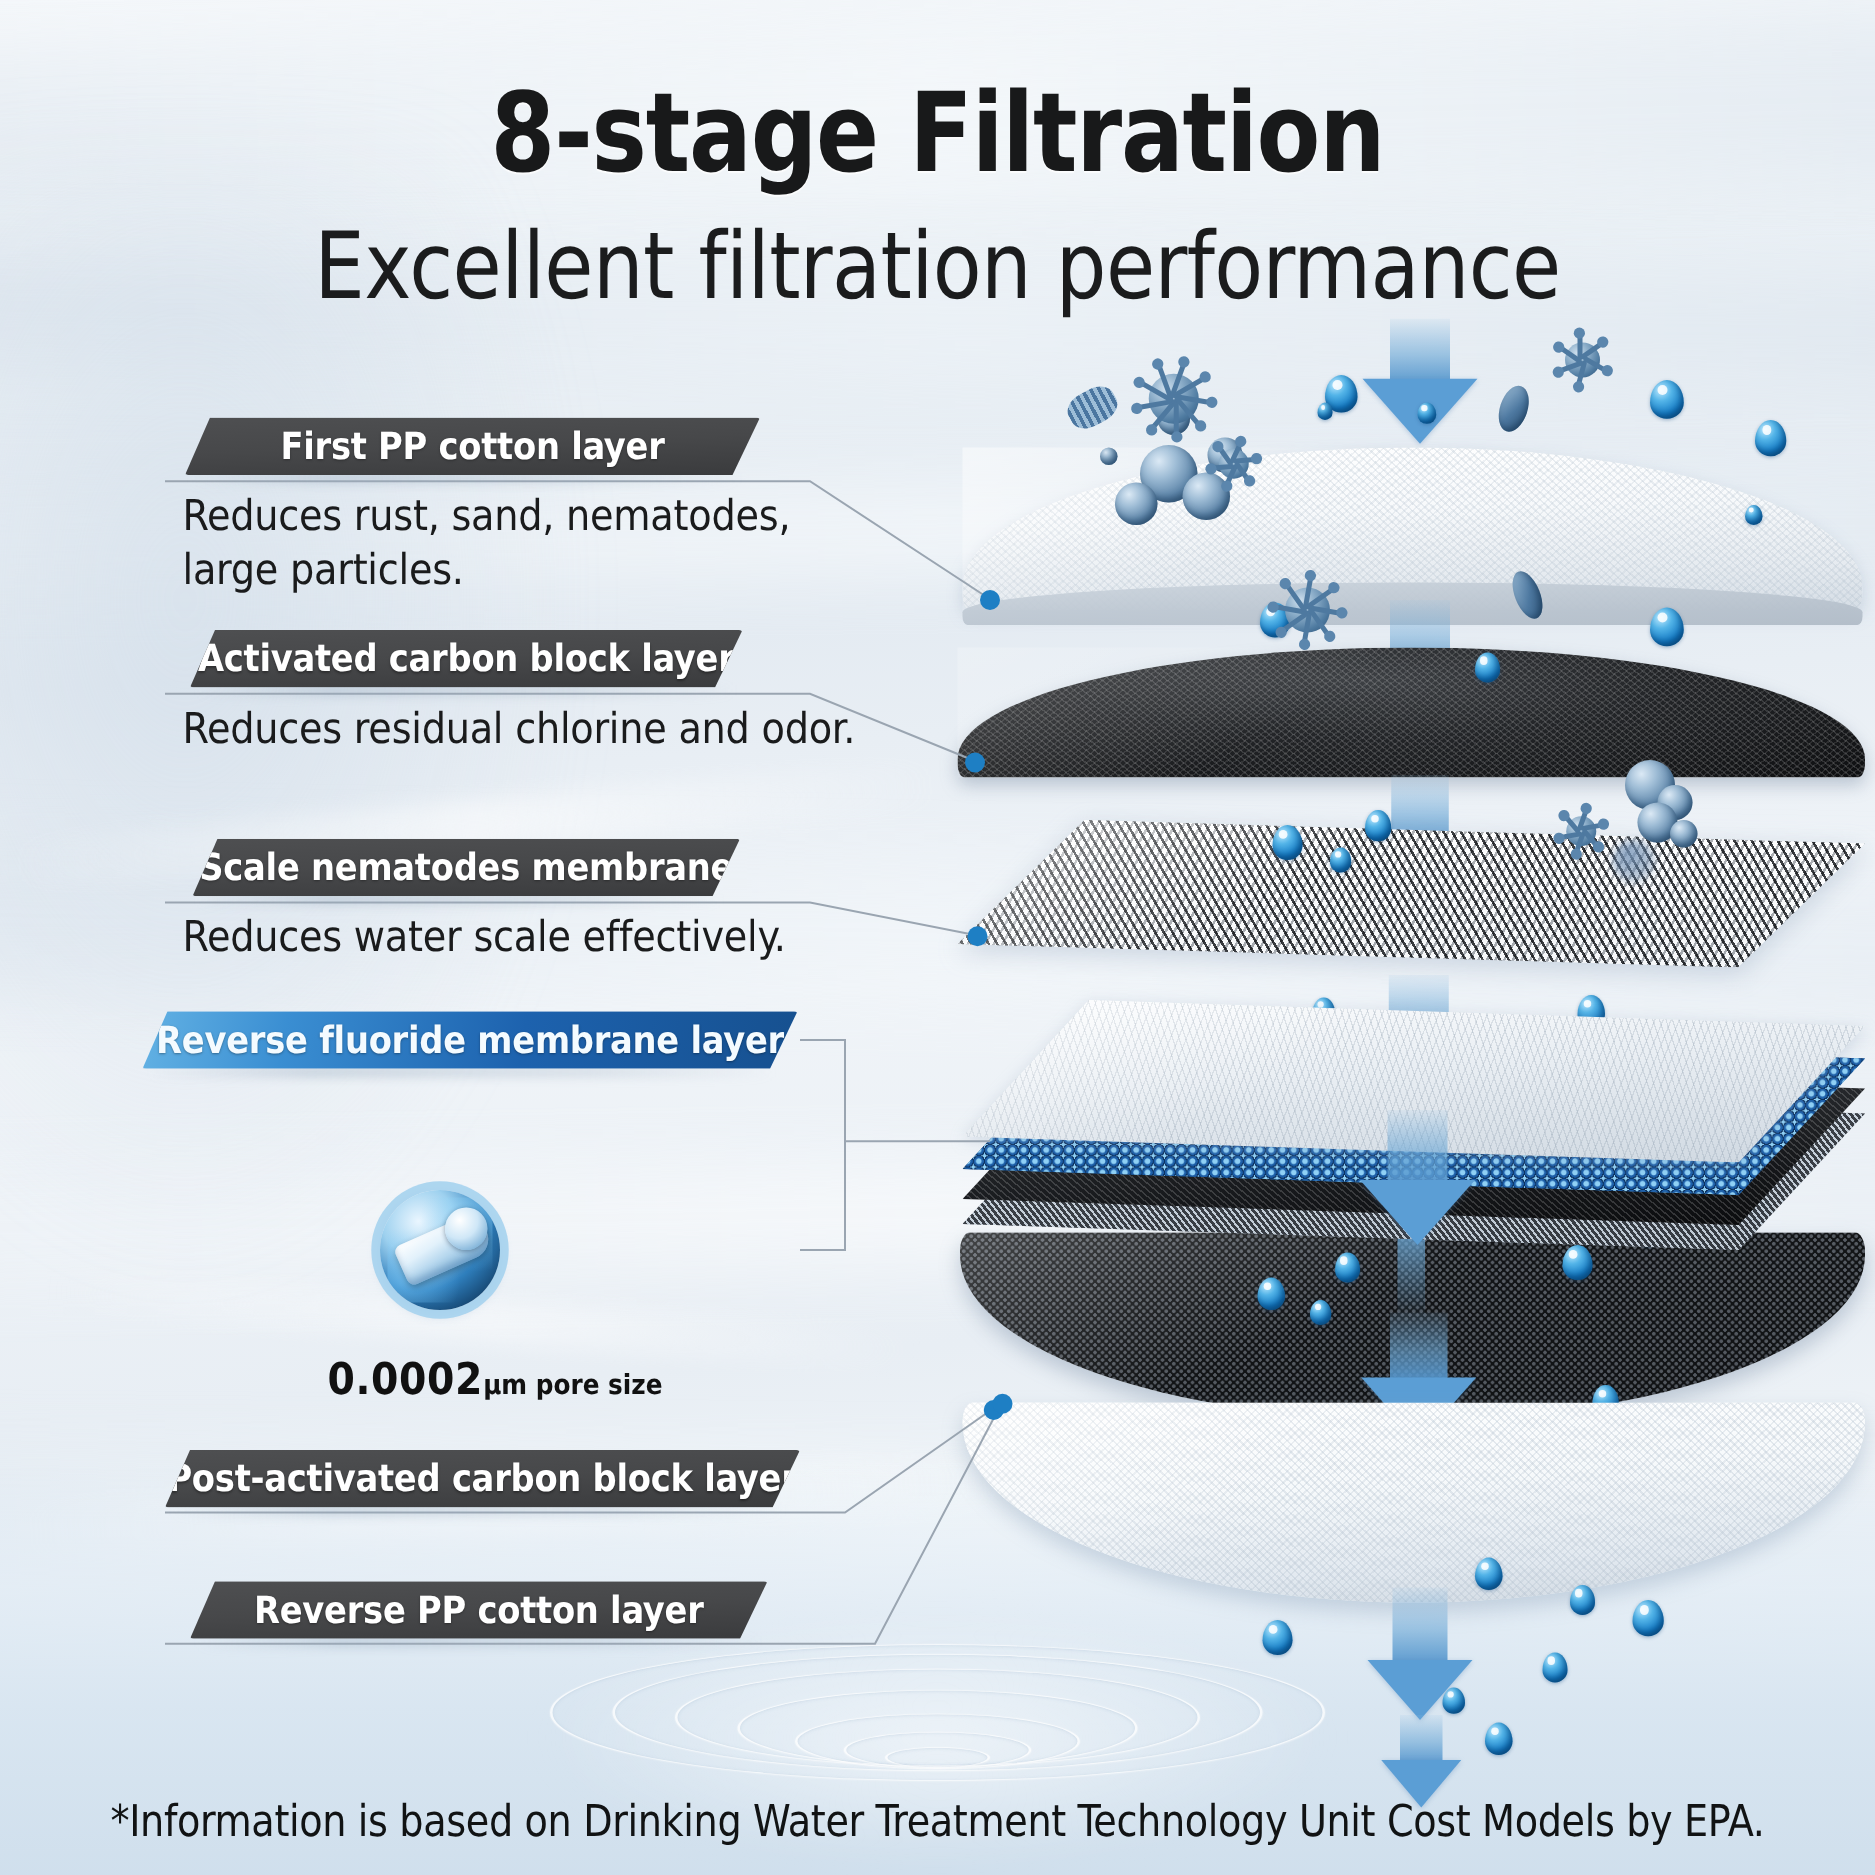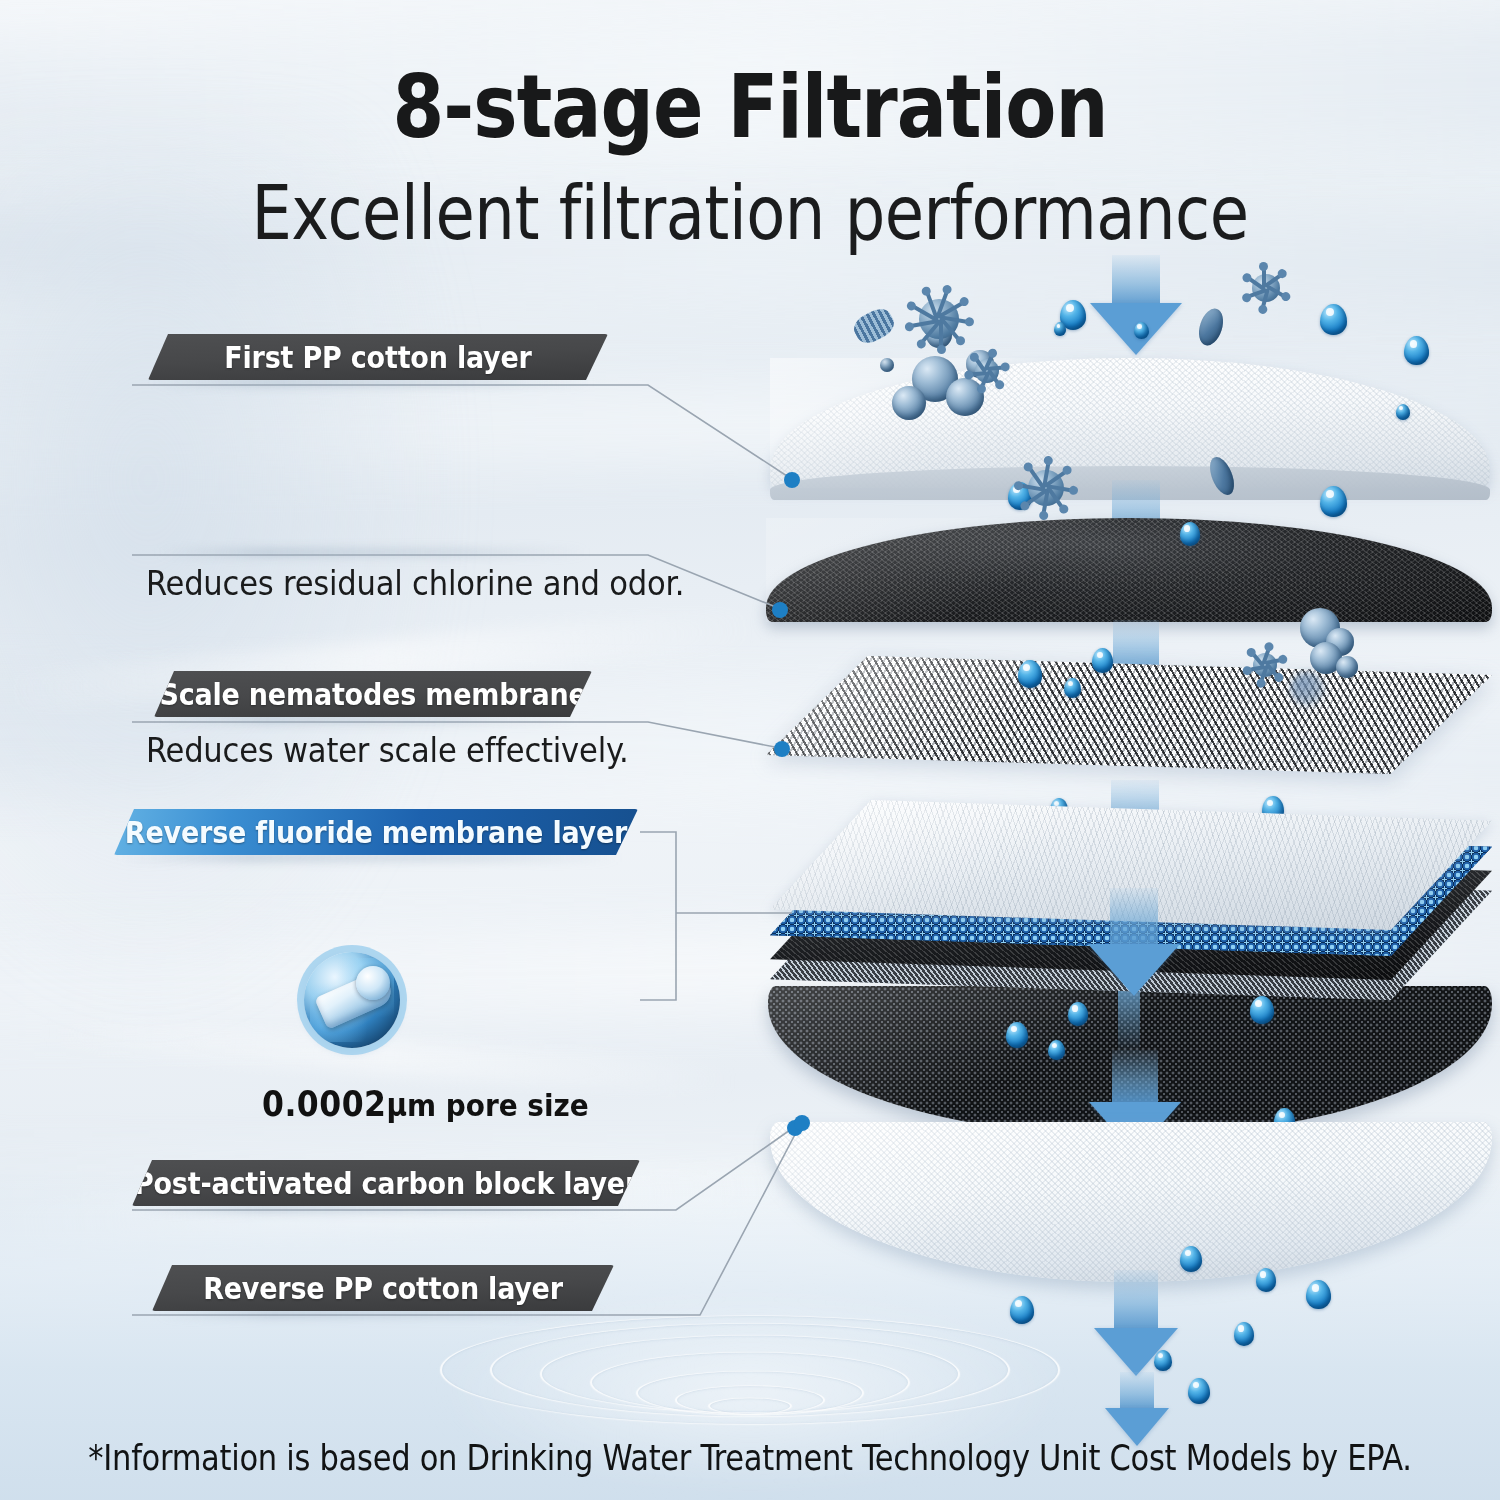--- a/index.html
+++ b/index.html
@@ -146,21 +146,21 @@
     background:
       radial-gradient(ellipse at 15% 80%, rgba(120,200,250,.55), rgba(120,200,250,0) 45%),
       radial-gradient(ellipse at 85% 20%, rgba(140,215,255,.45), rgba(140,215,255,0) 45%);
   }
   .pore-text {
     position:absolute;
     font-family:"DejaVu Sans Condensed","Liberation Sans Narrow","Liberation Sans", sans-serif;
     color:#111; white-space:nowrap;
   }
   .pore-text .num { font-weight:bold; font-size:35px; letter-spacing:.5px; }
-  .pore-text .unit { font-weight:bold; font-size:31px; }
+  .pore-text .unit { font-weight:bold; font-size:22px; }
 
   
   .footer {
     position:absolute; bottom:22px; left:0; width:100%;
     text-align:center;
     font-family:"DejaVu Sans Condensed","Liberation Sans Narrow","Liberation Sans", sans-serif;
     font-weight:300; font-size:35px; color:#111314;
     letter-spacing:-.3px;
     transform:scaleX(.97);
     z-index:9;
@@ -530,22 +530,27 @@
     <circle cx="802" cy="1123" r="8"></circle>
   </g>
 </svg>
 
 <div style="position:absolute;inset:0;z-index:8;">
 
   <div class="badge-shadow" style="left:152px; top:378px; width:440px;"></div>
   <div class="badge dark" style="left:148px; top:334px; width:460px;">
     <span>First PP cotton layer</span>
   </div>
+  <div class="desc" style="left:146px; top:392px; width:560px;">Reduces rust, sand, nematodes,
+large particles.</div>
 
   <div class="badge-shadow" style="left:158px; top:548px; width:430px;"></div>
+  <div class="badge dark" style="left:152px; top:504px; width:442px;">
+    <span>Activated carbon block layer</span>
+  </div>
   <div class="desc" style="left:146px; top:562px; width:600px;">Reduces residual chlorine and odor.</div>
 
   <div class="badge-shadow" style="left:158px; top:715px; width:420px;"></div>
   <div class="badge dark" style="left:154px; top:671px; width:438px;">
     <span>Scale nematodes membrane</span>
   </div>
   <div class="desc" style="left:146px; top:729px; width:600px;">Reduces water scale effectively.</div>
 
   <div class="badge-shadow" style="left:120px; top:853px; width:500px;"></div>
   <div class="badge blue" style="left:114px; top:809px; width:524px;">

